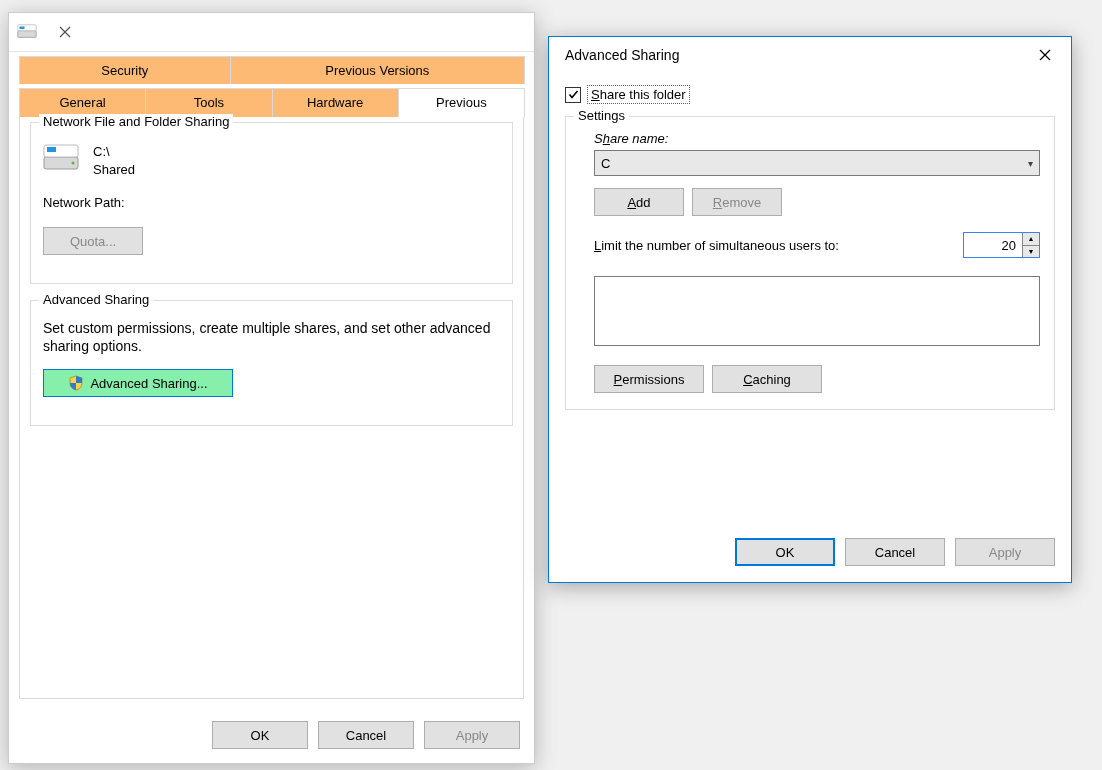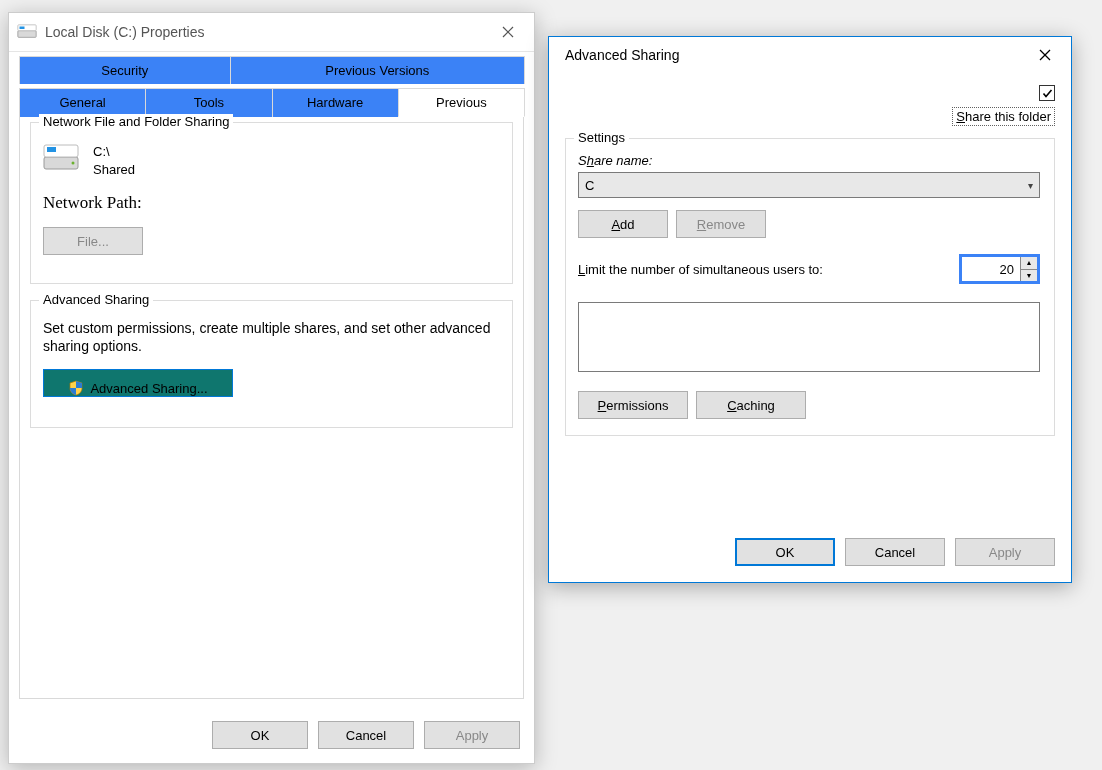--- a/index.html
+++ b/index.html
@@ -77,21 +77,21 @@
   .tabs-row {
     display: flex;
   }
   .tab {
     flex: 1;
     text-align: center;
     font-size: 13px;
     padding: 6px 0;
     border: 1px solid var(--tab-border);
     border-bottom: none;
-    background: #3b82f6;
+    background: #fdba74;
     cursor: pointer;
     margin-right: -1px;
   }
   .tab.back { 
   }
   .tab.active {
     background: #ffffff;
     border-bottom: 1px solid #ffffff;
     z-index: 2;
     position: relative;
@@ -133,23 +133,22 @@
   }
   .drive-icon {
     width: 36px;
     height: 30px;
   }
   .drive-lines div {
     font-size: 13px;
     line-height: 18px;
   }
   .net-path-label, .net-path-value {
-    font-size: 17px;
+    font-size: 13px;
     line-height: 20px;
-    font-family: Liberation Serif, serif;
   }
 
   .btn {
     display: inline-flex;
     align-items: center;
     justify-content: center;
     min-width: 100px;
     height: 28px;
     background: var(--btn-bg);
     border: 1px solid var(--btn-border);
@@ -159,23 +158,22 @@
     font-family: inherit;
   }
   .btn.disabled {
     color: var(--disabled-text);
     cursor: default;
   }
   .btn.default {
     border: 2px solid var(--blue-accent);
   }
   .btn.highlighted {
-    background: #0f766e;
+    background: #86efac;
     border: 1px solid var(--blue-accent);
-    align-items: flex-end;
   }
 
   .adv-desc {
     font-size: 14px;
     line-height: 18px;
     margin: 4px 0 14px 0;
   }
 
   .shield-icon {
     width: 16px;
@@ -222,45 +220,44 @@
     justify-content: center;
     font-size: 16px;
     cursor: pointer;
   }
   .adv-body {
     flex: 1;
     padding: 12px 16px 0 16px;
   }
   .checkbox-row {
     display: flex;
-    align-items: flex-end;
+    align-items: center;
     gap: 6px;
     margin-bottom: 12px;
-    flex-direction: column;
   }
   .checkbox {
     width: 14px;
     height: 14px;
     border: 1px solid #333333;
     display: flex;
     align-items: center;
     justify-content: center;
     font-size: 11px;
     line-height: 1;
     cursor: pointer;
   }
   .checkbox-label {
     font-size: 13px;
     border: 1px dotted #606060;
     padding: 1px 3px;
   }
 
   .settings-group {
     border: 1px solid var(--group-border);
-    padding: 14px 14px 16px 12px;
+    padding: 14px 14px 16px 28px;
     position: relative;
     margin-bottom: 32px;
   }
   .settings-group .groupbox-title {
     top: -9px;
     left: 8px;
   }
   .form-label {
     font-size: 13px;
     margin-bottom: 4px;
@@ -296,21 +293,21 @@
     display: flex;
     align-items: center;
     justify-content: space-between;
     margin-bottom: 18px;
   }
   .limit-label {
     font-size: 13px;
   }
   .spinner {
     display: flex;
-    border: 3px solid #3b82f6;
+    border: 1px solid #3b82f6;
     height: 24px;
   }
   .spinner input {
     width: 46px;
     border: none;
     text-align: right;
     padding: 0 6px;
     font-size: 13px;
     font-family: inherit;
   }
@@ -355,21 +352,20 @@
 
 <div class="props-window">
   <div class="titlebar">
     <span class="title-icon">
       <svg viewBox="0 0 24 18">
         <rect x="1" y="8" width="22" height="8" rx="1" fill="#d9d9d9" stroke="#9a9a9a"></rect>
         <rect x="1" y="1" width="22" height="7" rx="1" fill="#ffffff" stroke="#bcbcbc"></rect>
         <rect x="3" y="3" width="6" height="3" fill="#2393e4"></rect>
       </svg>
     </span>
-    <span class="title-text">Local Disk (C:) Properties</span>
     <div class="title-close">
       <svg width="12" height="12" viewBox="0 0 12 12">
         <line x1="1" y1="1" x2="11" y2="11" stroke="#555555" stroke-width="1.2"></line>
         <line x1="11" y1="1" x2="1" y2="11" stroke="#555555" stroke-width="1.2"></line>
       </svg>
     </div>
   </div>
 
   <div class="tabs-wrap">
     <div class="tabs-row">
@@ -400,21 +396,21 @@
         </span>
         <div class="drive-lines">
           <div>C:\</div>
           <div>Shared</div>
         </div>
       </div>
 
       <div class="net-path-label">Network Path:</div>
 
       <div style="margin-top:14px">
-        <button class="btn disabled">File...</button>
+        <button class="btn disabled">Quota...</button>
       </div>
     </div>
 
     <div class="groupbox">
       <div class="groupbox-title">Advanced Sharing</div>
       <div class="adv-desc">Set custom permissions, create multiple shares, and set other advanced sharing options.</div>
       <button class="btn highlighted" style="min-width:190px">
         <span class="shield-icon">
           <svg viewBox="0 0 16 16">
             <path d="M8 1 L14 3 V8 C14 12 11 14.5 8 15 C5 14.5 2 12 2 8 V3 Z" fill="#ffd24a" stroke="#b07a00" stroke-width="0.7"></path>

